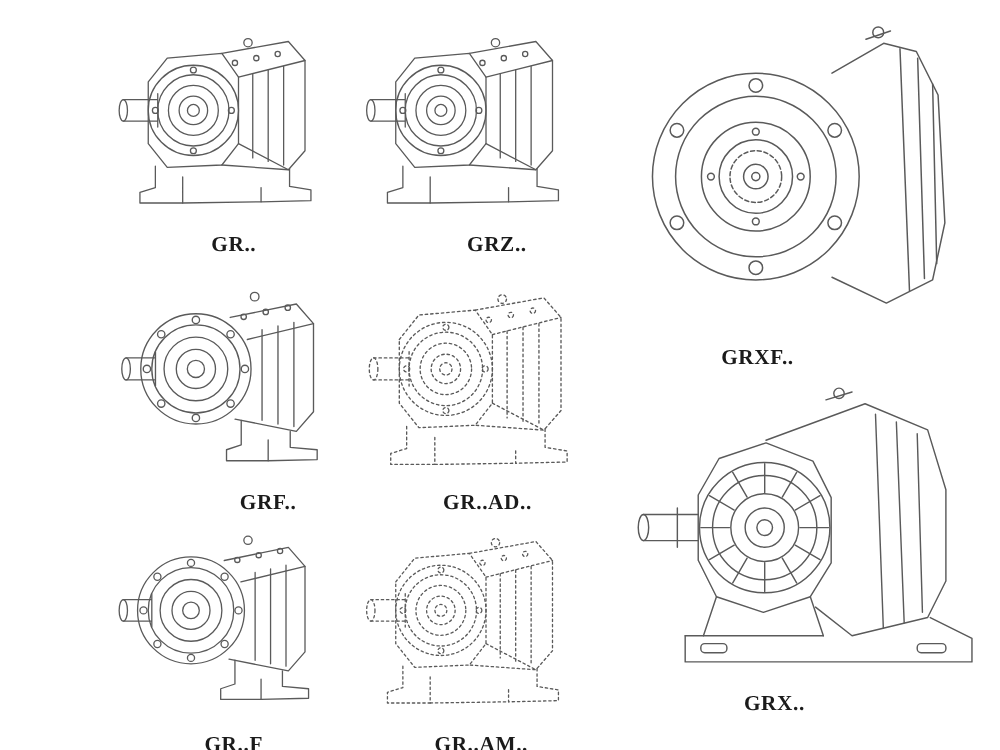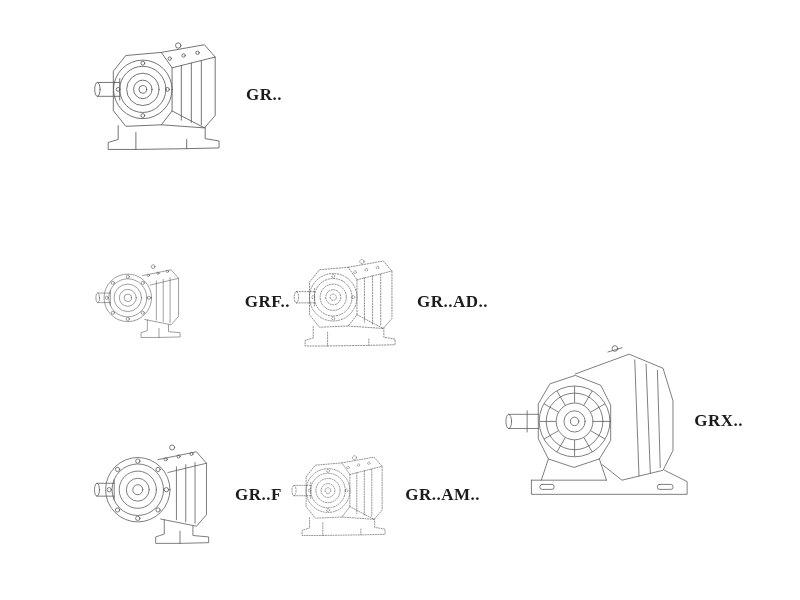--- a/index.html
+++ b/index.html
@@ -5,21 +5,21 @@
   html, body { margin: 0; padding: 0; }
   body {
     width: 800px; height: 600px;
     background: #ffffff;
     font-family: "Liberation Serif", "DejaVu Serif", serif;
     position: relative; overflow: hidden;
   }
   .page { position: absolute; inset: 0; background: #ffffff; }
   figure.cell {
     position: absolute; margin: 0;
-    display: flex; flex-direction: row; align-items: center;
+    display: flex; flex-direction: column; align-items: center;
     color: var(--line, #5a5a5a);
   }
   figure.cell svg { display: block; }
   figcaption {
     font-weight: bold; font-size: 17px;
     color: var(--label, #1b1b1b);
     letter-spacing: .5px; margin-top: 2px; white-space: nowrap;
   }
   .ghost { color: var(--ghost, #c7c7c7); }
   .ghost use { stroke-dasharray: 2 2.4; }
@@ -142,21 +142,33 @@
 
 <div class="page">
 
   <figure class="cell" style="left:92px; top:4px; width:190px">
     <svg width="190" height="180">
         <use href="#sym-shaft-gearbox"></use>
       </svg>
     <figcaption>GR..</figcaption>
   </figure>
 
-
+  <figure class="cell" style="left:290px; top:4px; width:190px">
+    <svg width="190" height="180">
+        <use href="#sym-shaft-gearbox"></use>
+      </svg>
+    <figcaption class="cap-shift-l25">GRZ..</figcaption>
+  </figure>
+
+  <figure class="cell" style="left:502px; top:2px; width:288px">
+    <svg width="286" height="272">
+        <use href="#sym-grxf"></use>
+      </svg>
+    <figcaption class="cap-shift-r80">GRXF..</figcaption>
+  </figure>
 
   <figure class="cell" style="left:94px; top:212px; width:196px">
     <svg width="196" height="178">
         <use href="#sym-flange-gearbox"></use>
       </svg>
     <figcaption class="cap-shift-l45">GRF..</figcaption>
   </figure>
 
   <figure class="cell ghost" style="left:292px; top:212px; width:196px">
     <svg width="196" height="178">

